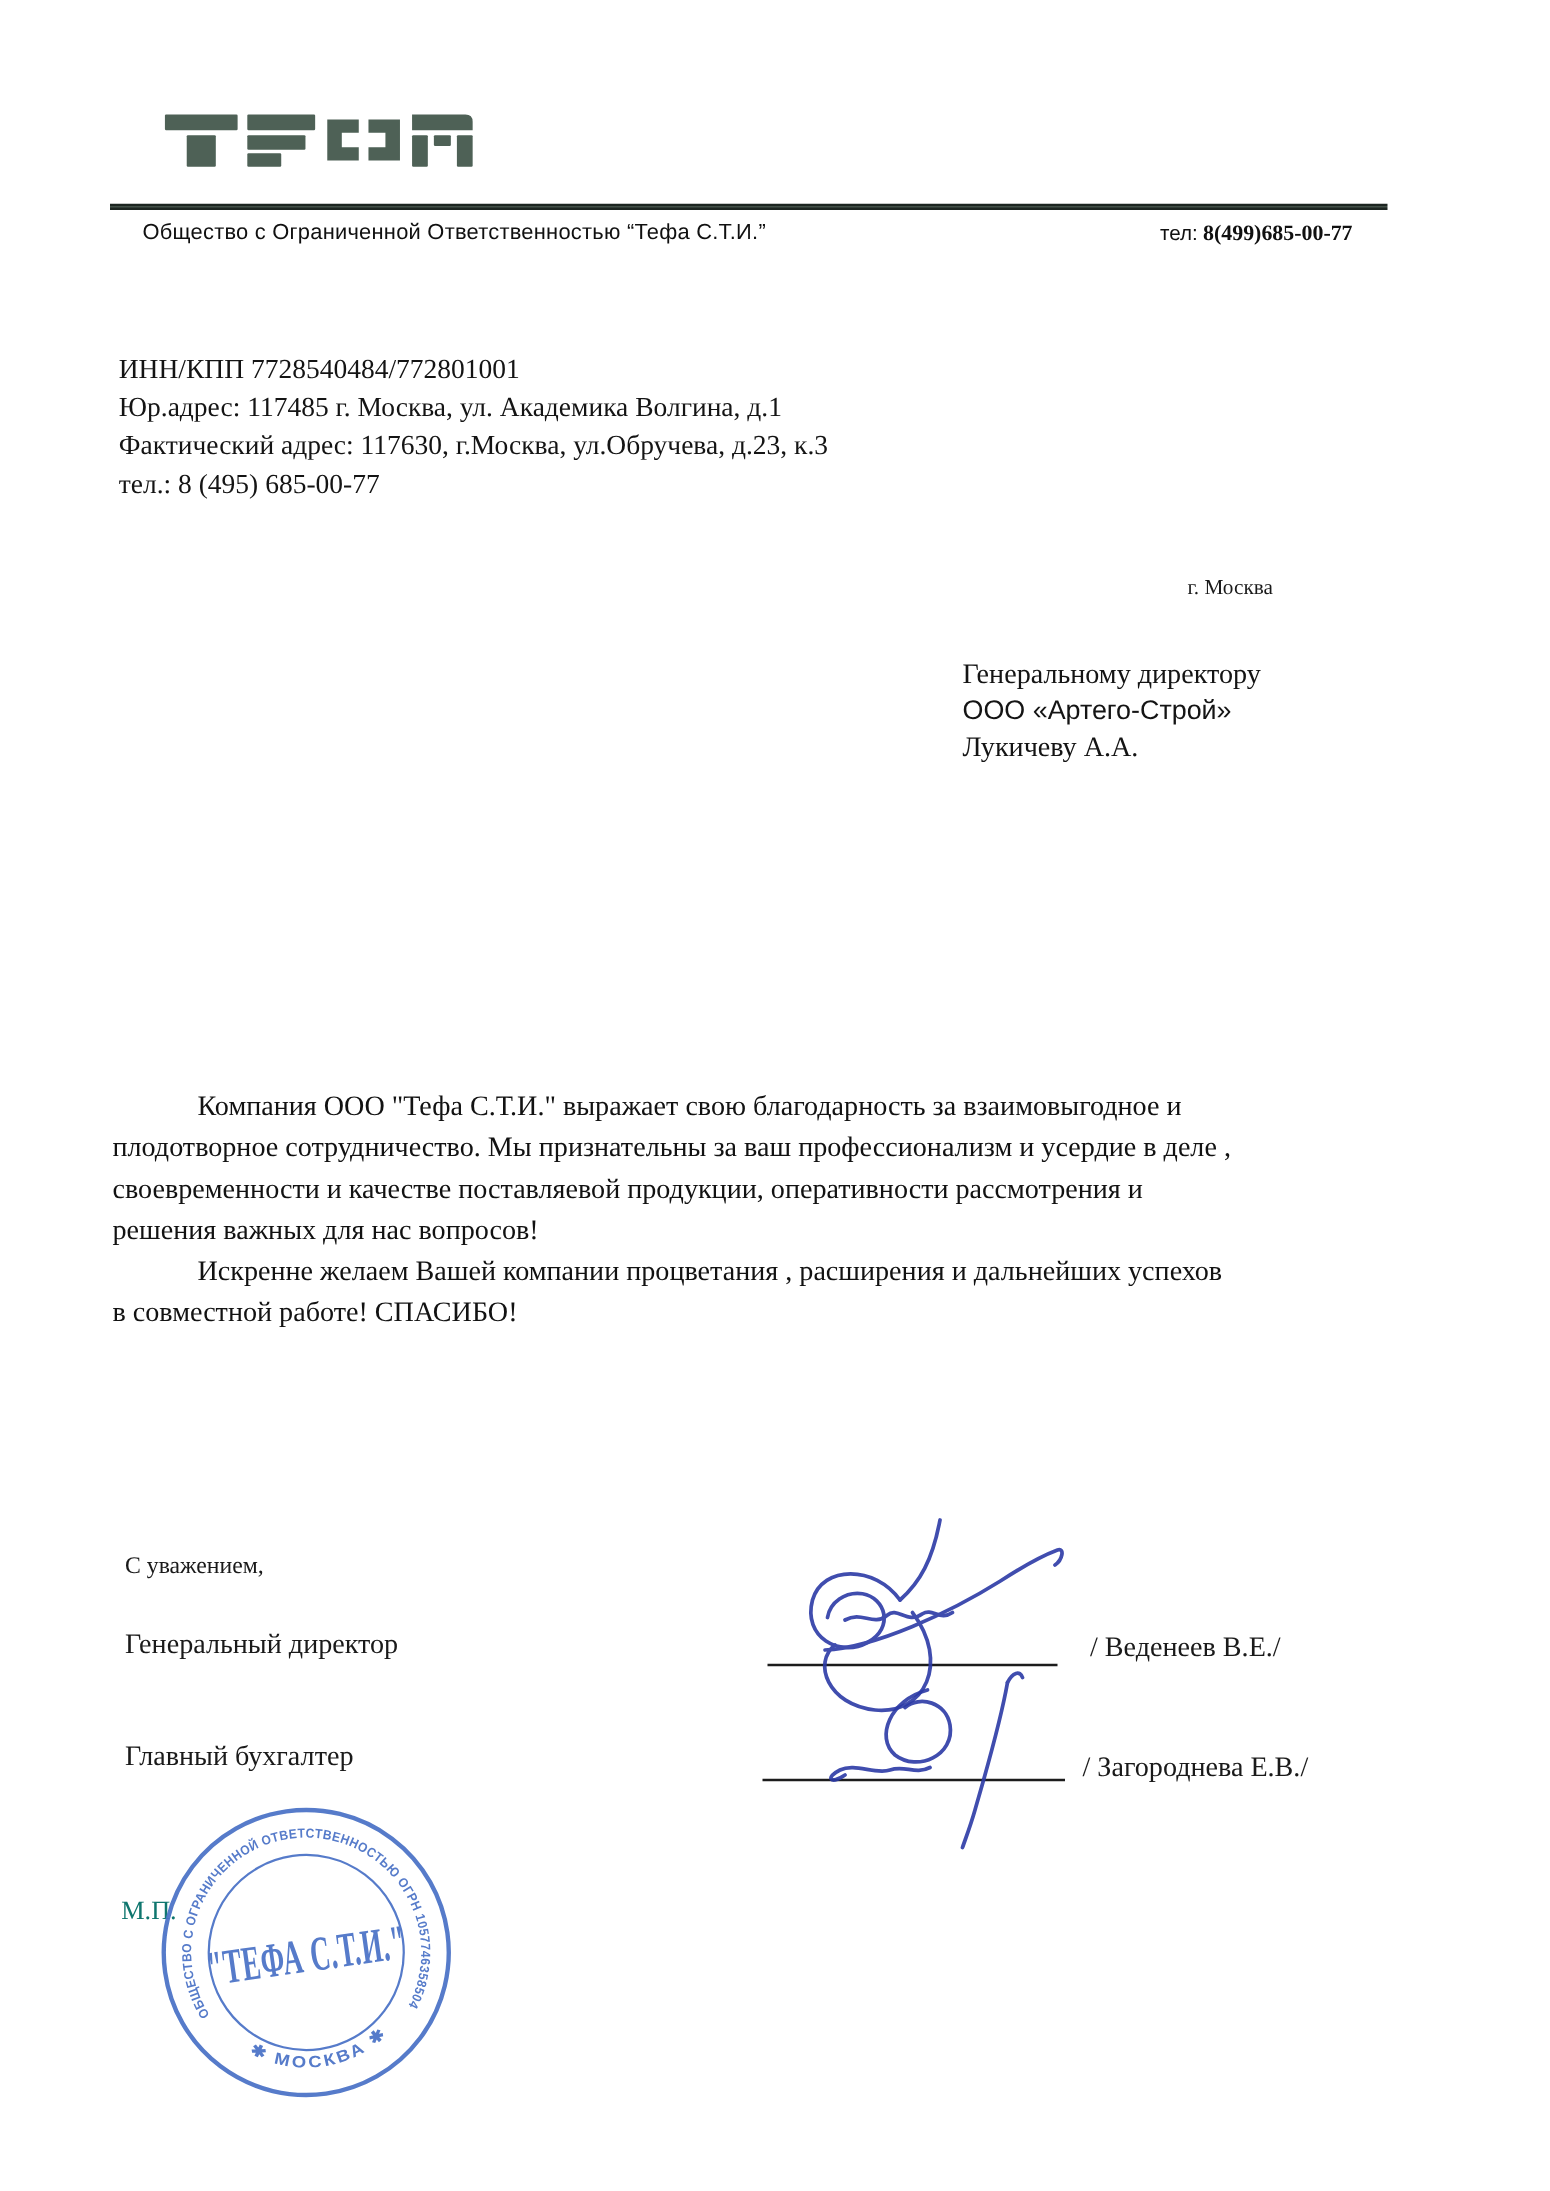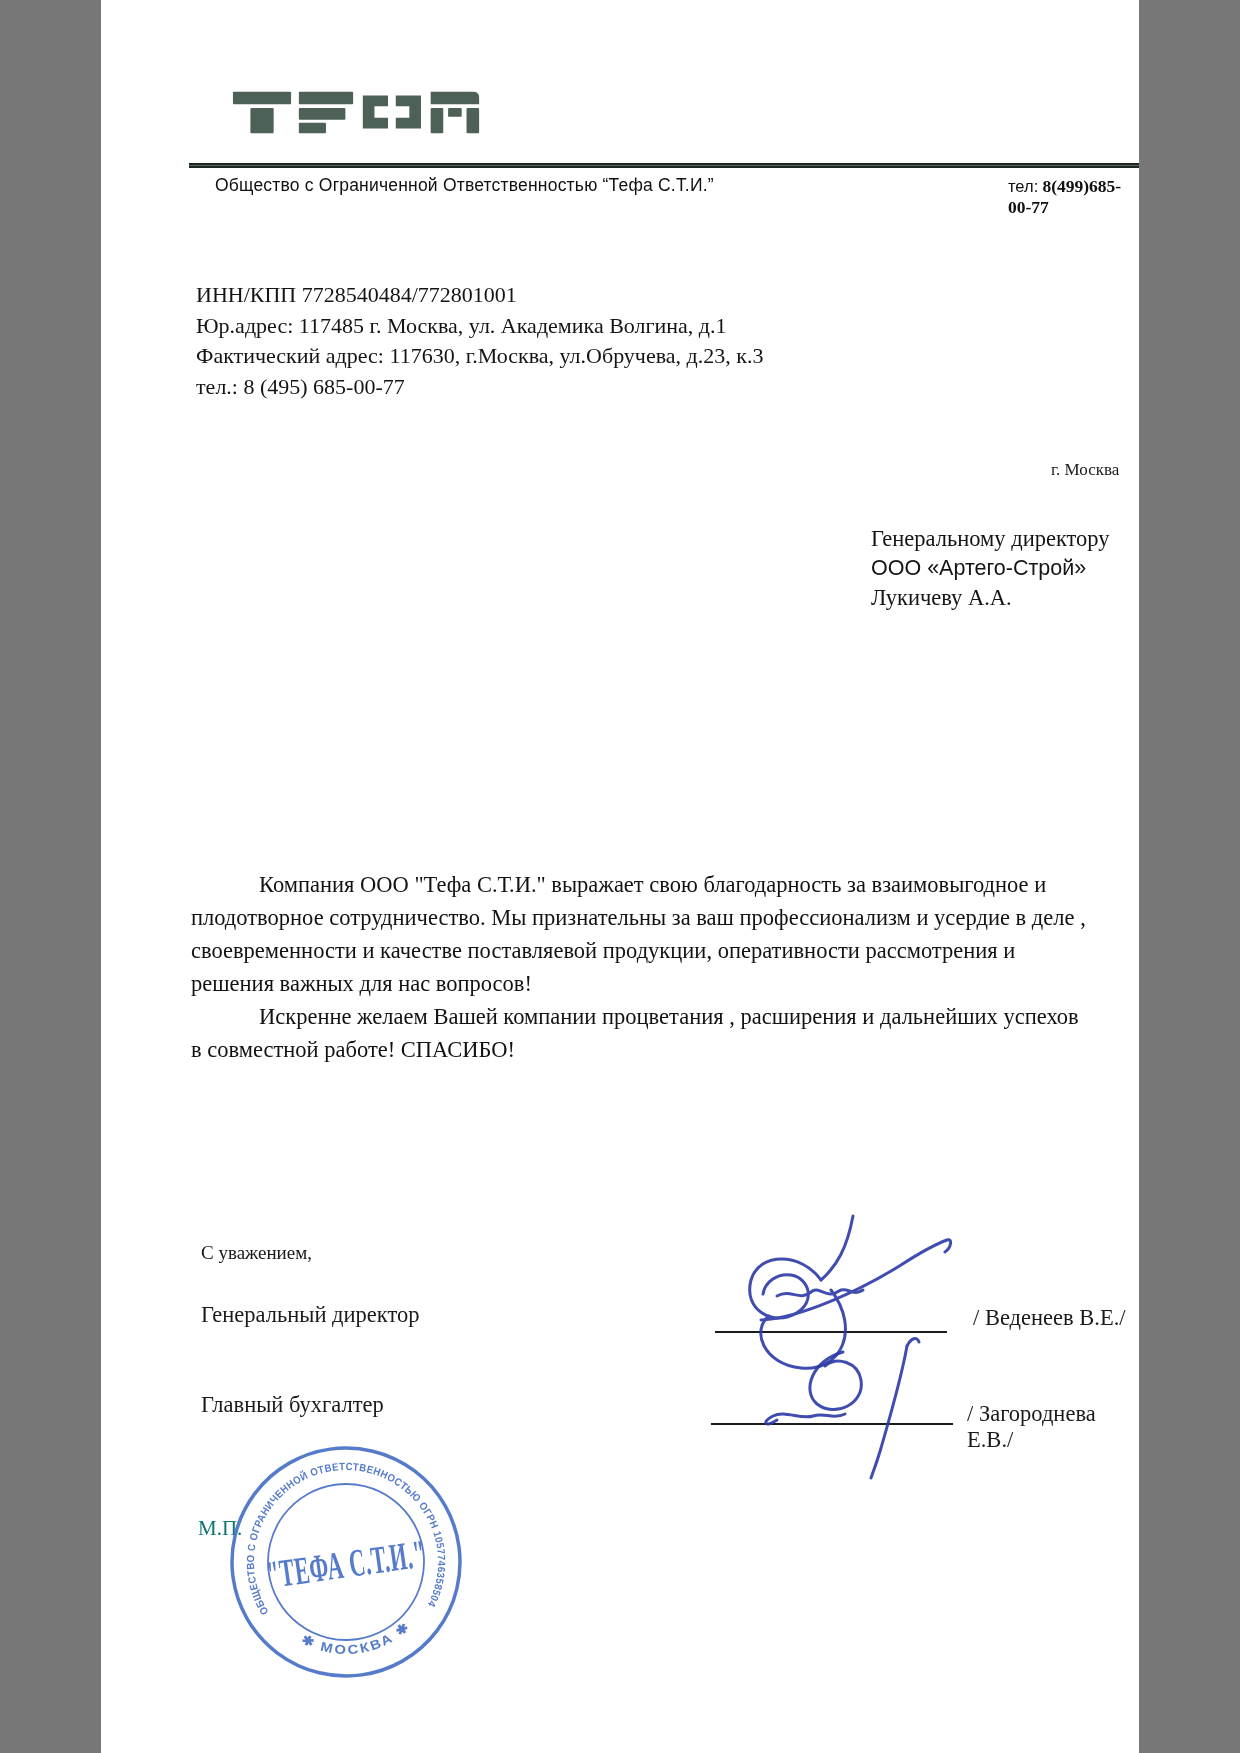--- a/index.html
+++ b/index.html
@@ -1,33 +1,33 @@
 <!DOCTYPE html>
 <html><head>
 <meta charset="utf-8">
 <style>
   html,body{margin:0;padding:0;background:#777;}
   .page{
     position:relative;
-    width:1038px;height:1753px;
+    width:1240px;height:1753px;
     margin:0 auto;
     background:#ffffff;
     overflow:hidden;
     font-family:"Liberation Serif", serif;
     color:#1a1a1a;
   }
   .abs{position:absolute;}
 
   .logo{left:130px;top:88px;width:252px;height:48px;}
   .rule{left:88px;top:163px;width:1022px;height:5px;
         background:linear-gradient(to bottom,#1d2521 35%,#5a6a60 50%,#1d2521 65%);}
 
   .company-line{left:114px;top:175px;font-family:"Liberation Sans",sans-serif;
     font-size:17.5px;color:#101010;letter-spacing:.2px;}
-  .phone-line{left:907px;top:176px;font-size:17px;color:#101010;}
+  .phone-line{left:928px;top:176px;font-size:17px;color:#101010;}
   .phone-line .lbl{font-family:"Liberation Sans",sans-serif;font-size:16.5px;}
   .phone-line .num{font-family:"Liberation Serif",serif;font-weight:bold;font-size:17.5px;}
 
   .requisites{left:95px;top:280px;font-size:22px;line-height:30.5px;color:#141414;}
 
   .city{left:950px;top:460px;font-size:17px;}
 
   .recipient{left:770px;top:524px;line-height:29.5px;font-size:22.5px;color:#141414;}
   .recipient .r-sans{font-family:"Liberation Sans",sans-serif;font-size:21.5px;}
 

